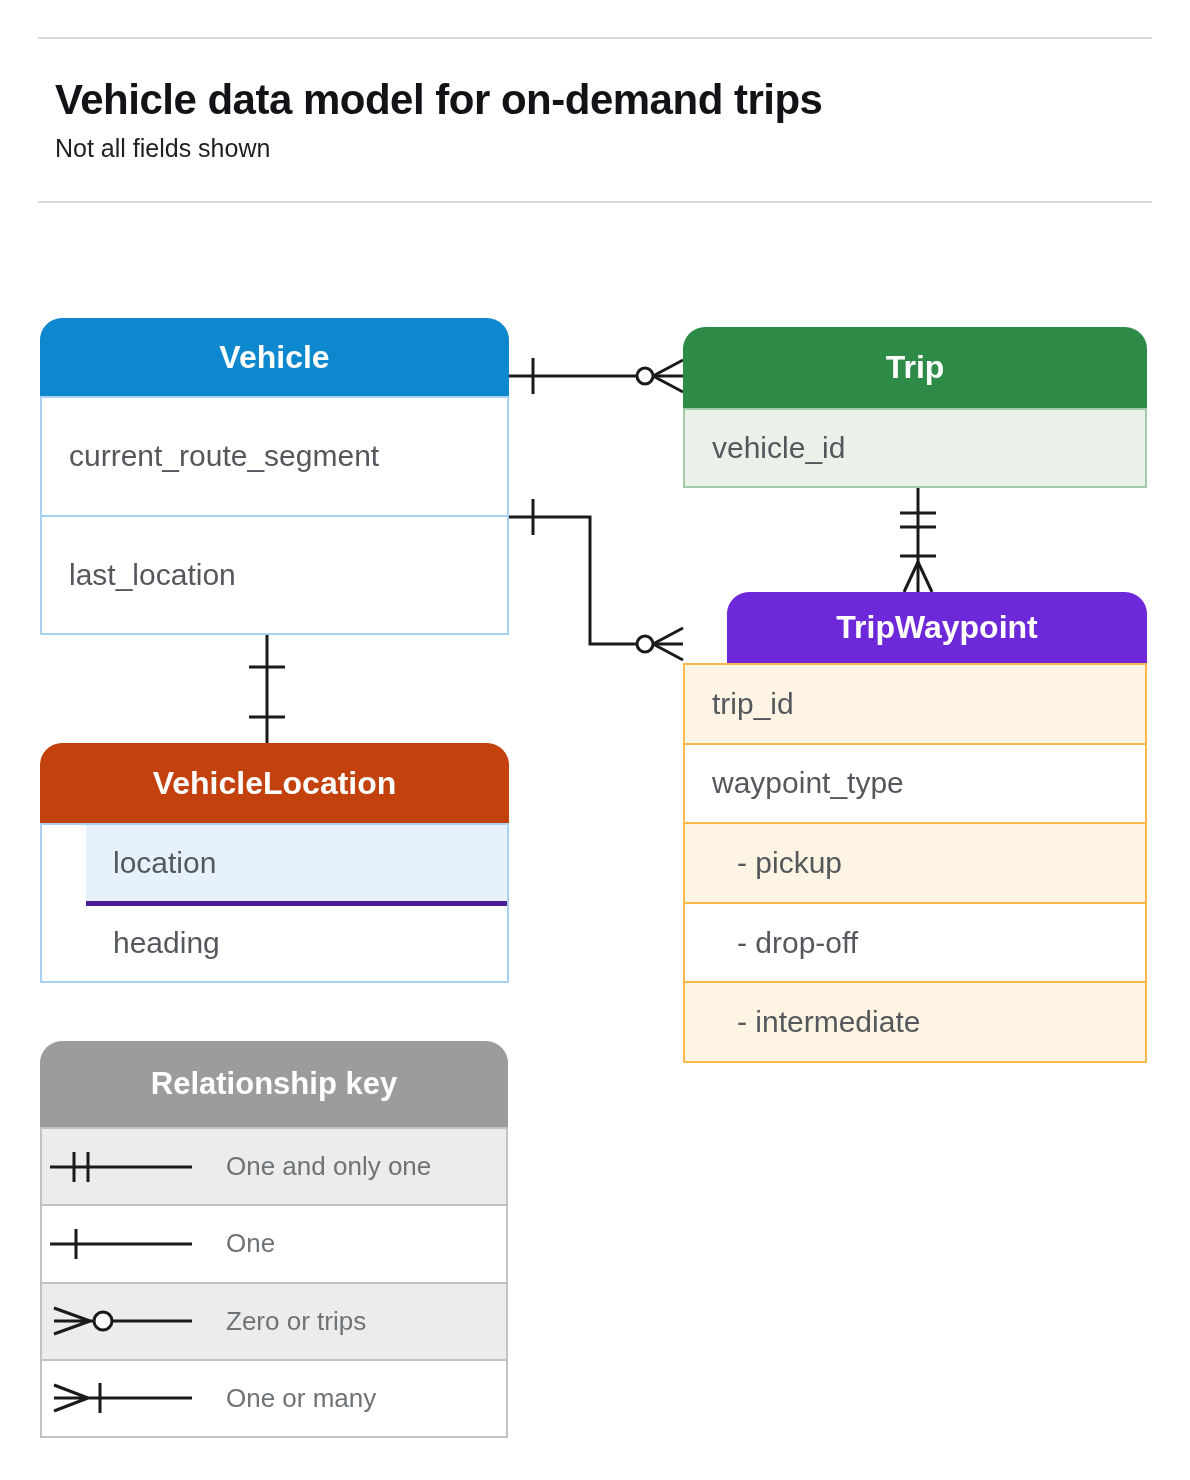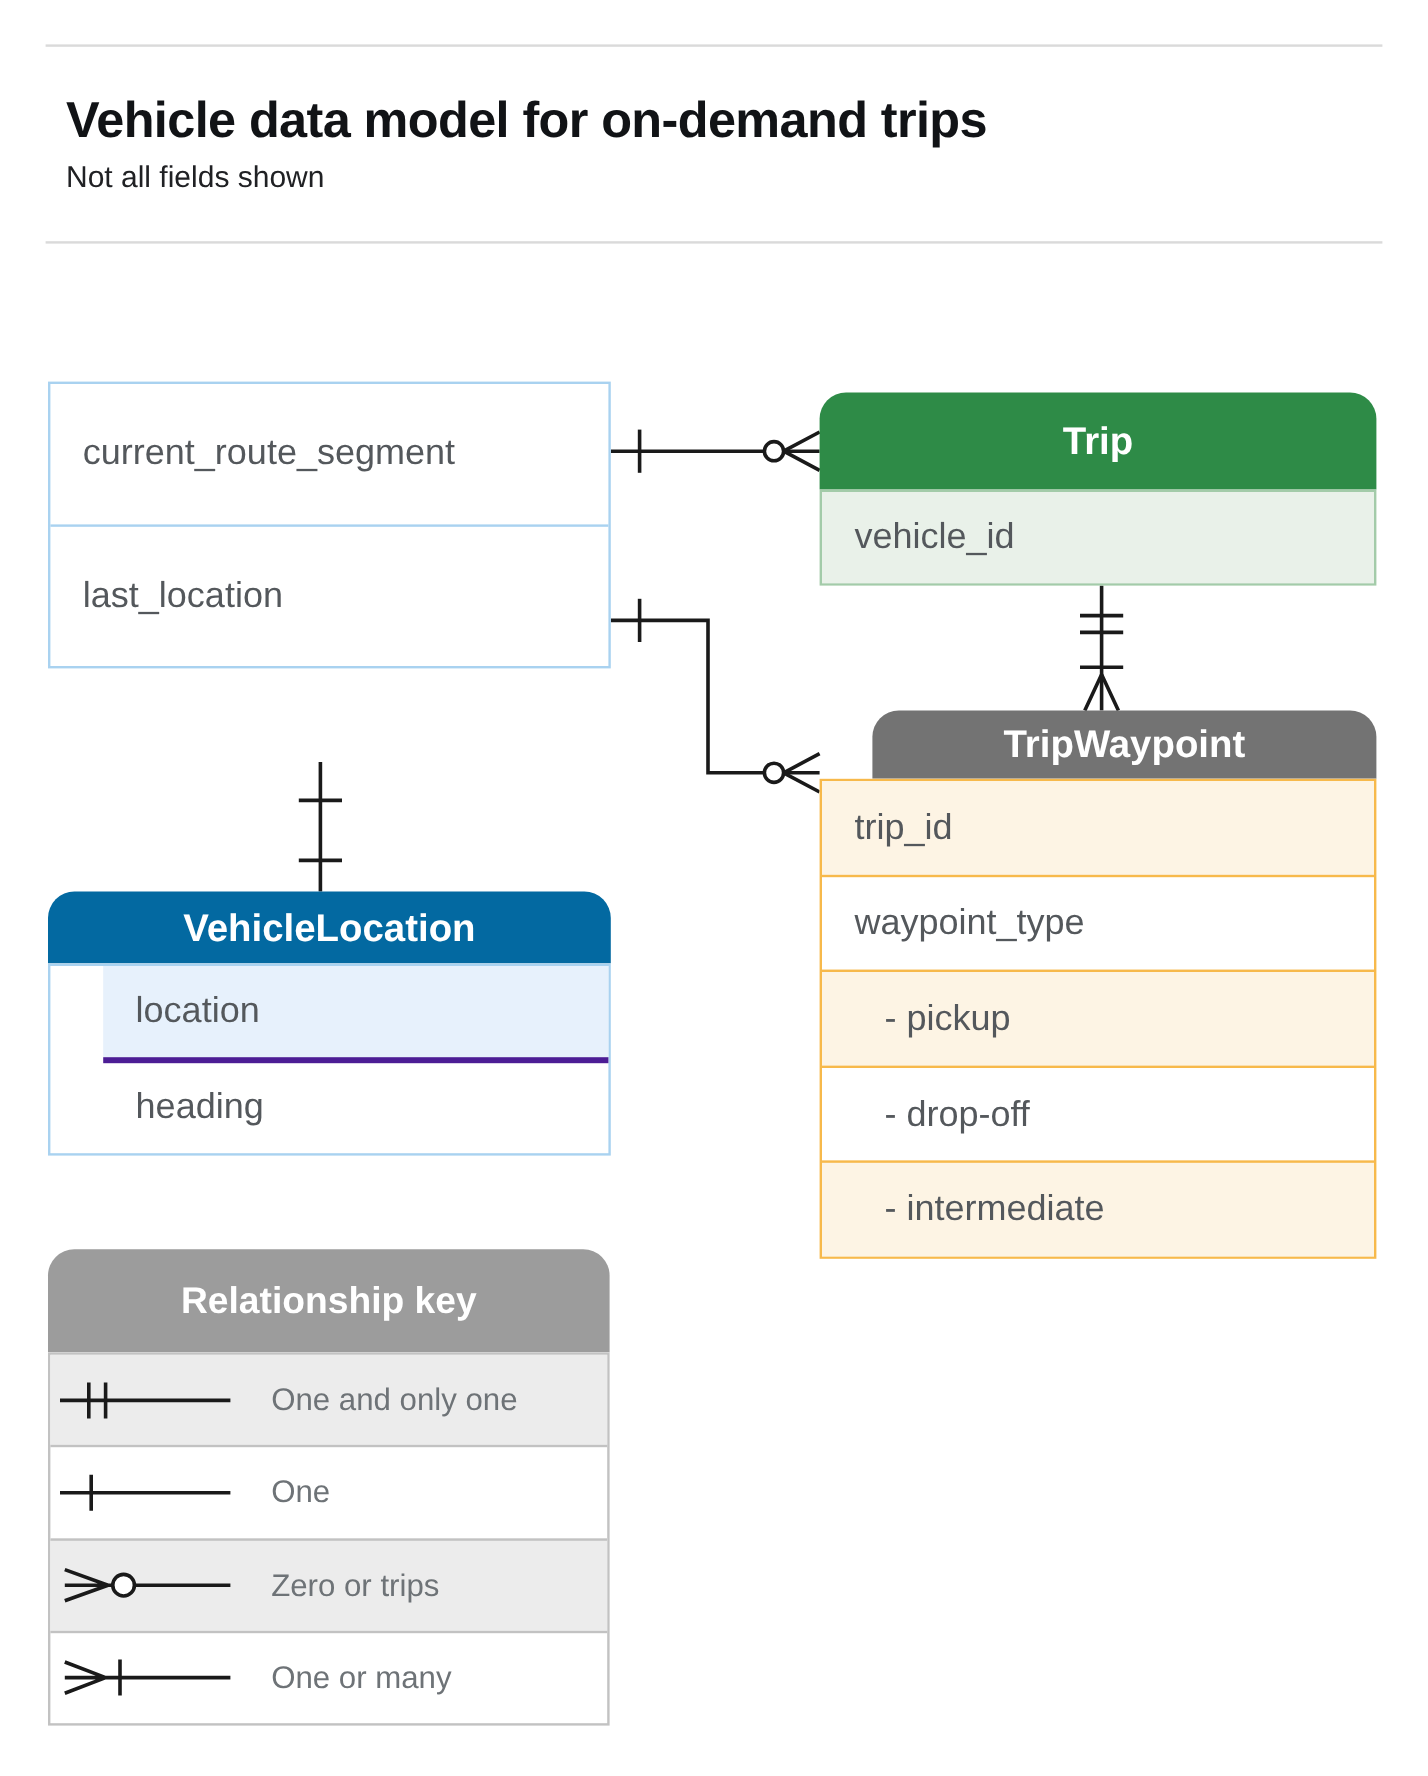--- a/index.html
+++ b/index.html
@@ -35,34 +35,34 @@
     padding-left:27px;box-sizing:border-box;
   }
   .erow.sub{padding-left:52px;}
 
   
   #vehicle{left:40px;top:318px;width:469px;}
   #vehicle .ehead{height:78px;background:#0d87cd;}
   #vehicle .ebody{height:239px;border:2px solid #a9d2f0;}
   #vehicle .erow + .erow{border-top:2px solid #a9d2f0;}
   #vehicle-location{left:40px;top:743px;width:469px;}
-  #vehicle-location .ehead{height:60px;background:#0369a1;}
+  #vehicle-location .ehead{height:80px;background:#c2410c;}
   #vehicle-location .ebody{height:160px;border:2px solid #a9d2f0;padding-left:44px;}
   #vehicle-location .erow + .erow{border-top:5px solid #4c1d95;}
   .tint-blue{background:#e7f1fc;}
 
   
   #trip{left:683px;top:327px;width:464px;}
   #trip .ehead{height:81px;background:#2e8b47;}
   #trip .ebody{height:80px;border:2px solid #a3cba9;}
   .tint-green{background:#e9f1e9;}
 
   
   #trip-waypoint{left:683px;top:592px;width:464px;}
-  #trip-waypoint .ehead{height:57px;background:#737373;margin-left:44px;}
+  #trip-waypoint .ehead{height:71px;background:#6d28d9;margin-left:44px;}
   #trip-waypoint .ebody{height:400px;border:2px solid #f7b94b;}
   #trip-waypoint .erow + .erow{border-top:2px solid #f7b94b;}
   .tint-orange{background:#fdf4e4;}
 
   
   #legend{left:40px;top:1041px;width:468px;}
   #legend .ehead{height:86px;background:#9c9c9c;font-size:31px;}
   #legend .ebody{height:311px;border:2px solid #c2c2c2;}
   #legend .erow + .erow{border-top:2px solid #c2c2c2;}
   .legend-row{flex:1;display:flex;align-items:center;box-sizing:border-box;padding-left:4px;}
@@ -119,20 +119,23 @@
     <g>
         <path class="conn" d="M249,667 H285"></path>
       </g>
     <g>
         <path class="conn" d="M249,717 H285"></path>
       </g>
   </g>
 </svg>
 
 <div class="etable" id="vehicle">
+  <div class="ehead">
+    <span>Vehicle</span>
+  </div>
   <div class="ebody">
     <div class="erow">
       <span>current_route_segment</span>
     </div>
     <div class="erow">
       <span>last_location</span>
     </div>
   </div>
 </div>
 

